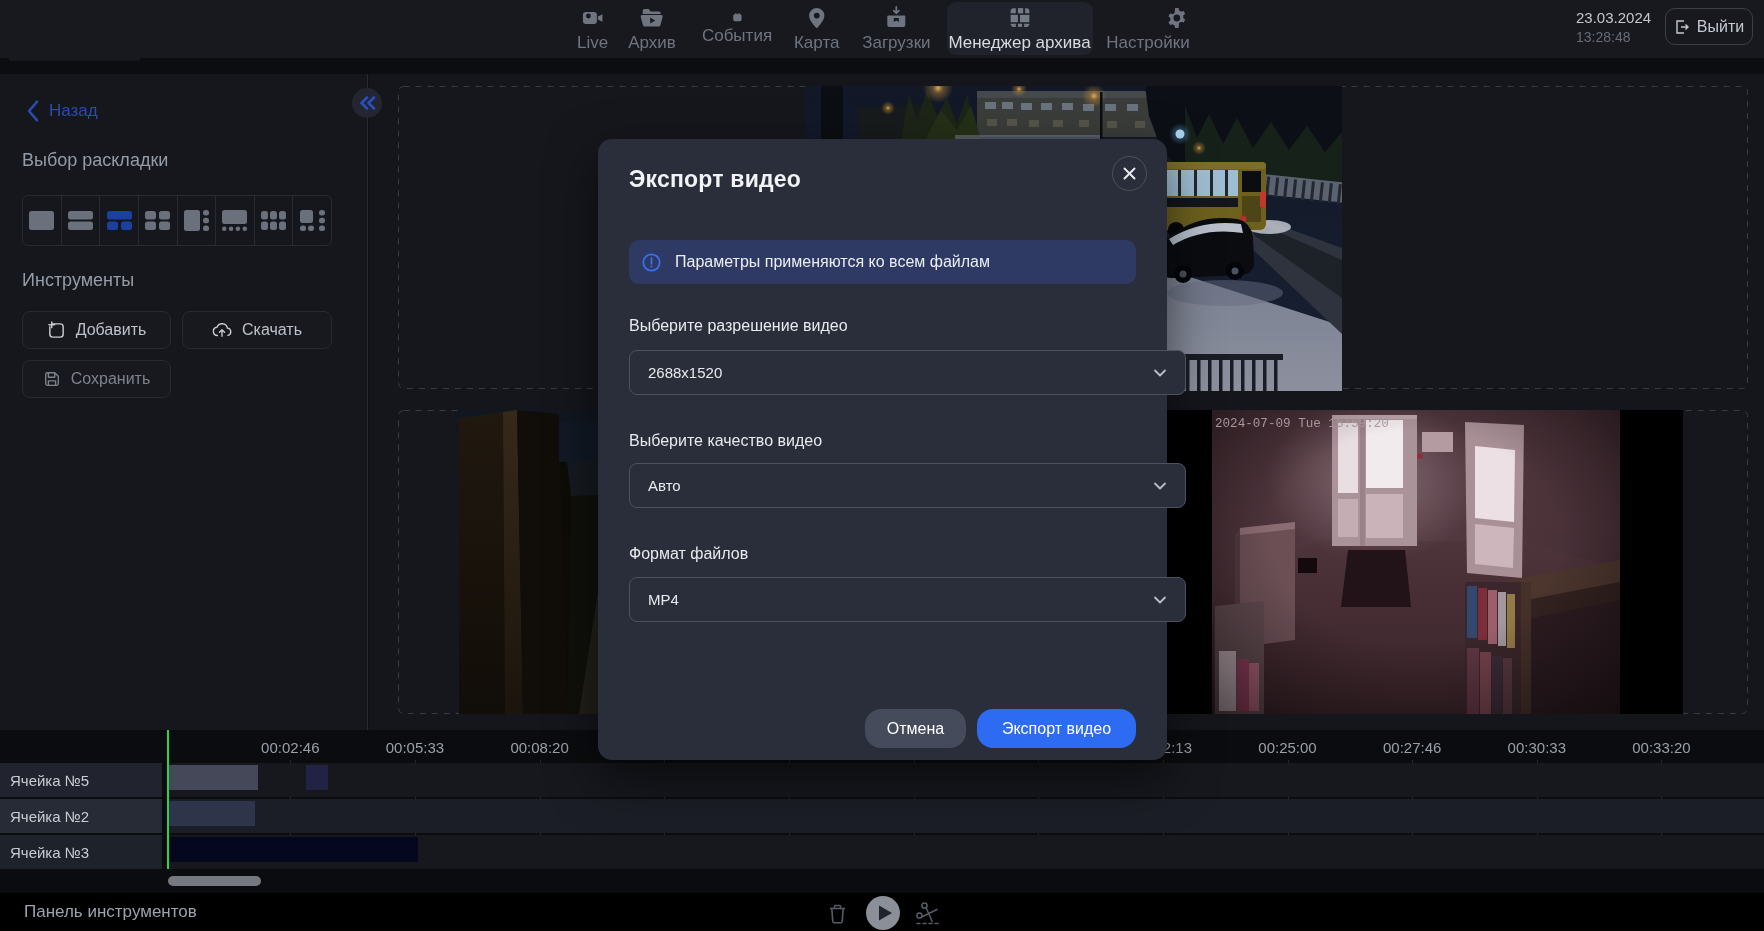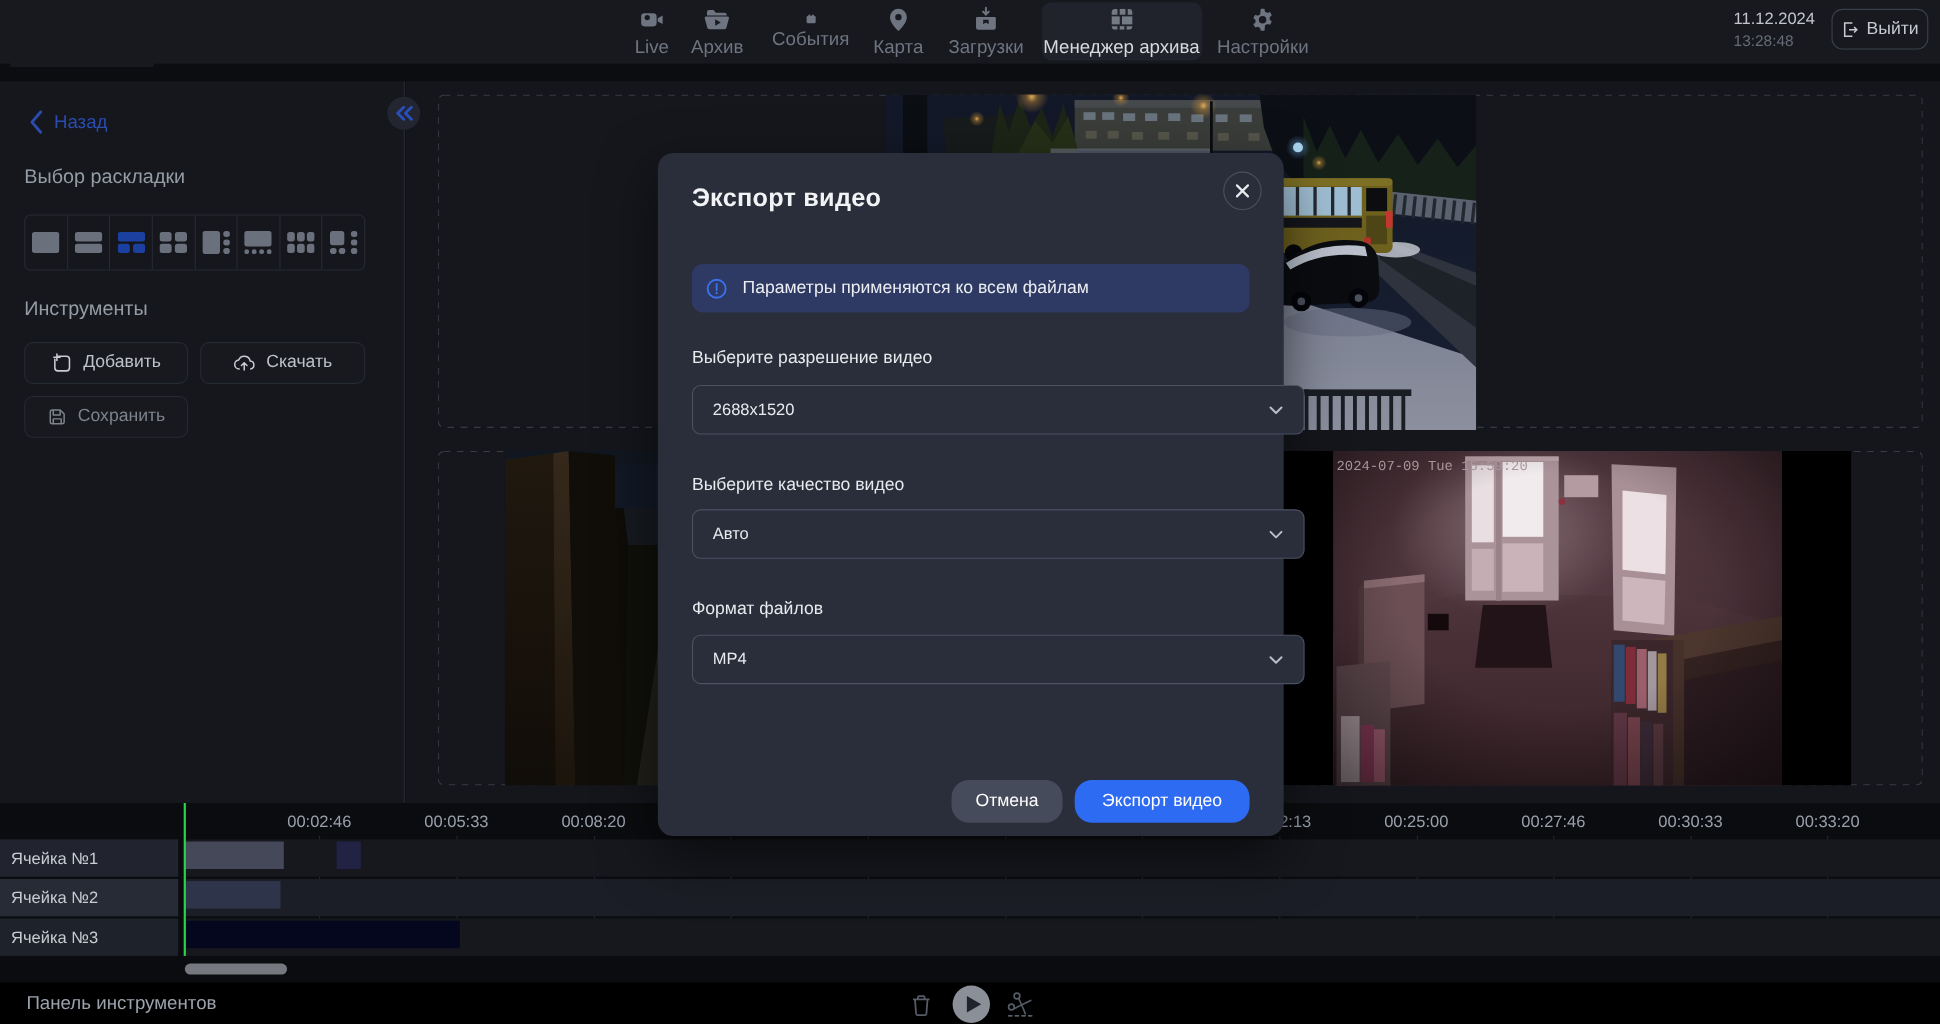--- a/index.html
+++ b/index.html
@@ -107,31 +107,31 @@
         <rect x="10" y="3" width="5" height="5"></rect>
         <path d="M17 3 h1 a3 3 0 0 1 3 3 v2 h-4 Z"></path>
         <rect x="3" y="9.5" width="7" height="7"></rect>
         <rect x="12" y="9.5" width="9" height="7"></rect>
         <path d="M3 18 h5 v3 H6 a3 3 0 0 1-3-3 Z"></path>
         <rect x="10" y="18" width="4" height="3"></rect>
         <path d="M16 18 h5 a3 3 0 0 1-3 3 h-2 Z"></path>
       </svg>
       <span>Менеджер архива</span>
     </div>
-    <div class="nav" style="left:1148px; padding:0 4px;">
+    <div class="nav" style="left:1148px; padding:0 4px;align-items:flex-end;">
       <svg width="25" height="24" viewBox="0 0 24 24" fill="#6f7580">
         <path d="M10.3 2 h3.4 l.5 2.6 a8 8 0 0 1 2 1.15 l2.5-.85 1.7 2.95 -2 1.75 a8 8 0 0 1 0 2.3 l2 1.75 -1.7 2.95 -2.5-.85 a8 8 0 0 1-2 1.15 L13.7 22 h-3.4 l-.5-2.6 a8 8 0 0 1-2-1.15 l-2.5.85 -1.7-2.95 2-1.75 a8 8 0 0 1 0-2.3 l-2-1.75 1.7-2.95 2.5.85 a8 8 0 0 1 2-1.15 Z"></path>
         <circle cx="12" cy="12" r="3.4" fill="#17191f"></circle>
       </svg>
       <span>Настройки</span>
     </div>
   </div>
 
 <div id="dt">
-    <div class="d">11.12.2024</div>
+    <div class="d">23.03.2024</div>
     <div class="t">13:28:48</div>
   </div>
 <div id="exitbtn"><svg width="16" height="16" viewBox="0 0 16 16" fill="none" stroke="#c6cad0" stroke-width="1.4">
       <path d="M10 2 H3 V14 H10"></path>
       <path d="M7 8 H14 M11.5 5.5 L14 8 L11.5 10.5"></path>
     </svg>Выйти</div>
 
 <div id="sidebar"></div>
 <div id="back"><svg width="12" height="22" viewBox="0 0 13 25" fill="none" stroke="#2a4cae" stroke-width="3" stroke-linecap="round" stroke-linejoin="round">
       <path d="M11 2 L2 12.5 L11 23"></path>
@@ -481,21 +481,21 @@
       <div class="gline" style="left:913.55px;"></div>
       <div class="gline" style="left:1038.2px;"></div>
       <div class="gline" style="left:1162.8500000000001px;"></div>
       <div class="gline" style="left:1287.5px;"></div>
       <div class="gline" style="left:1412.15px;"></div>
       <div class="gline" style="left:1536.8px;"></div>
       <div class="gline" style="left:1661.45px;"></div>
     </div>
   </div>
 <div id="trows">
-    <div class="trowlabel" style="top:763px; background:#21242e;">Ячейка №1</div>
+    <div class="trowlabel" style="top:763px; background:#21242e;">Ячейка №5</div>
     <div class="trow" style="top:763px; background:#16181e;"></div>
     <div class="abs" style="left:168px; top:765px; width:90px; height:25px; background:#444858;"></div>
     <div class="abs" style="left:306px; top:765px; width:22px; height:25px; background:#222344;"></div>
     <div class="trowlabel" style="top:799px; background:#272b36;">Ячейка №2</div>
     <div class="trow" style="top:799px; background:#1b1e26;"></div>
     <div class="abs" style="left:168px; top:801px; width:87px; height:25px; background:#2e354a;"></div>
     <div class="trowlabel" style="top:835px; background:#1e222b;">Ячейка №3</div>
     <div class="trow" style="top:835px; background:#16181e;"></div>
     <div class="abs" style="left:168px; top:837px; width:250px; height:25px; background:#05071f;"></div>
   </div>

